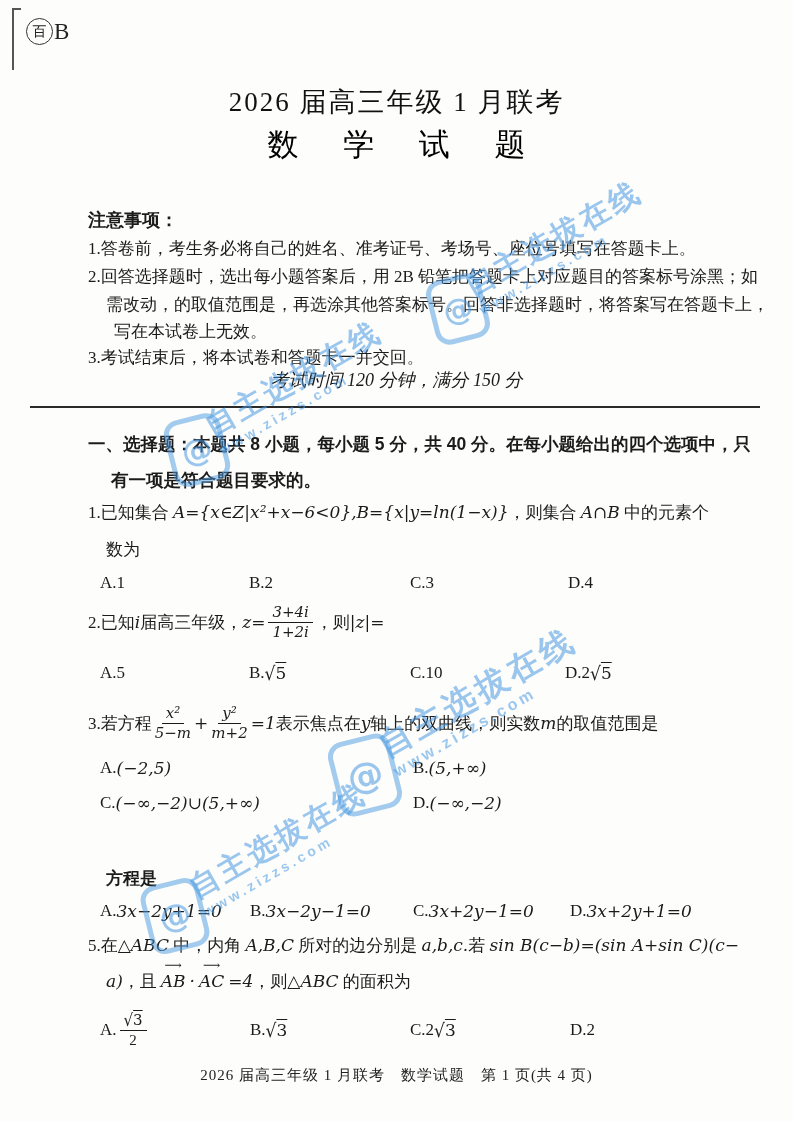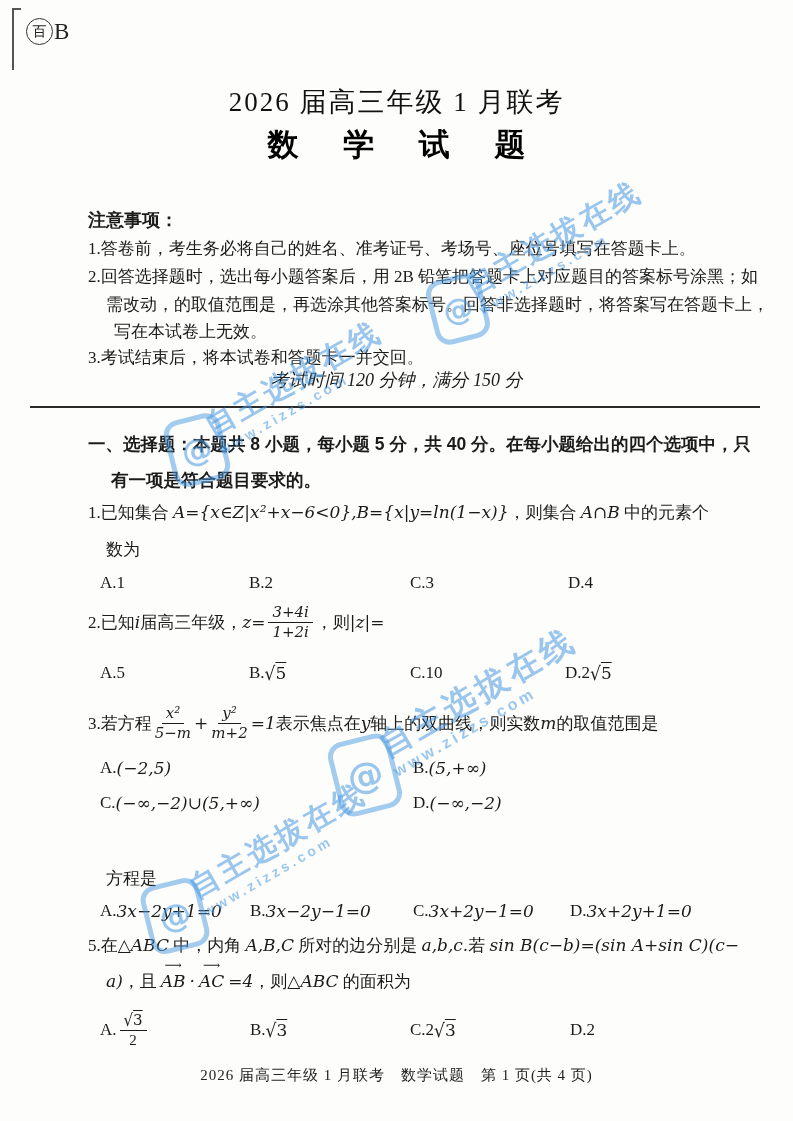--- a/index.html
+++ b/index.html
@@ -11,21 +11,21 @@
   
   .crop-mark{left:12px;top:8px;width:2px;height:62px;background:#555;}
   .crop-mark::before{content:"";position:absolute;left:0;top:0;width:9px;height:2px;background:#555;}
   .corner-mark{left:26px;top:18px;display:flex;align-items:center;font-size:22px;}
   .circ{display:inline-flex;width:25px;height:25px;border:1.5px solid #333;border-radius:50%;
         align-items:center;justify-content:center;font-size:14px;color:#222;}
   .corner-letter{font-size:23px;margin-left:1px;color:#222;}
 
   
   .title1{left:0;right:0;top:84px;text-align:center;font-size:27px;letter-spacing:2px;color:#111;}
-  .title2{left:0;right:0;top:124px;text-align:center;font-size:31px;font-weight:bold;
+  .title2{left:0;right:0;top:124px;text-align:center;font-size:31px;font-weight:normal;
           font-family:"Liberation Sans",sans-serif;letter-spacing:18px;text-indent:18px;color:#000;}
 
   
   .notice-heading{left:88px;top:208px;font-size:18px;font-weight:bold;
                   font-family:"Liberation Sans",sans-serif;}
   .nline{font-size:17px;line-height:1;white-space:nowrap;}
   .exam-info{left:0;right:0;top:368px;text-align:center;font-size:18px;font-style:italic;}
   .rule{left:30px;top:406px;width:730px;height:2px;background:#2a2a2a;}
 
   .sec{font-size:17.5px;font-weight:bold;font-family:"Liberation Sans",sans-serif;white-space:nowrap;}
@@ -167,21 +167,21 @@
     <span class="opt" style="left:100px;">
         <span class="ct">C.</span>
         <span class="mv">(−∞,−2)∪(5,+∞)</span>
       </span>
     <span class="opt" style="left:413px;">
         <span class="ct">D.</span>
         <span class="mv">(−∞,−2)</span>
       </span>
   </div>
 
-  <div class="abs qline" style="left:106px;top:867px;"><span class="ct">方程是</span></div>
+  <div class="abs qline" style="left:106px;top:867px;font-weight:bold;"><span class="ct">方程是</span></div>
   <div class="abs optrow" style="top:901px;">
     <span class="opt" style="left:100px;">
         <span class="ct">A.</span>
         <span class="mv">3x−2y+1=0</span>
       </span>
     <span class="opt" style="left:250px;">
         <span class="ct">B.</span>
         <span class="mv">3x−2y−1=0</span>
       </span>
     <span class="opt" style="left:413px;">

